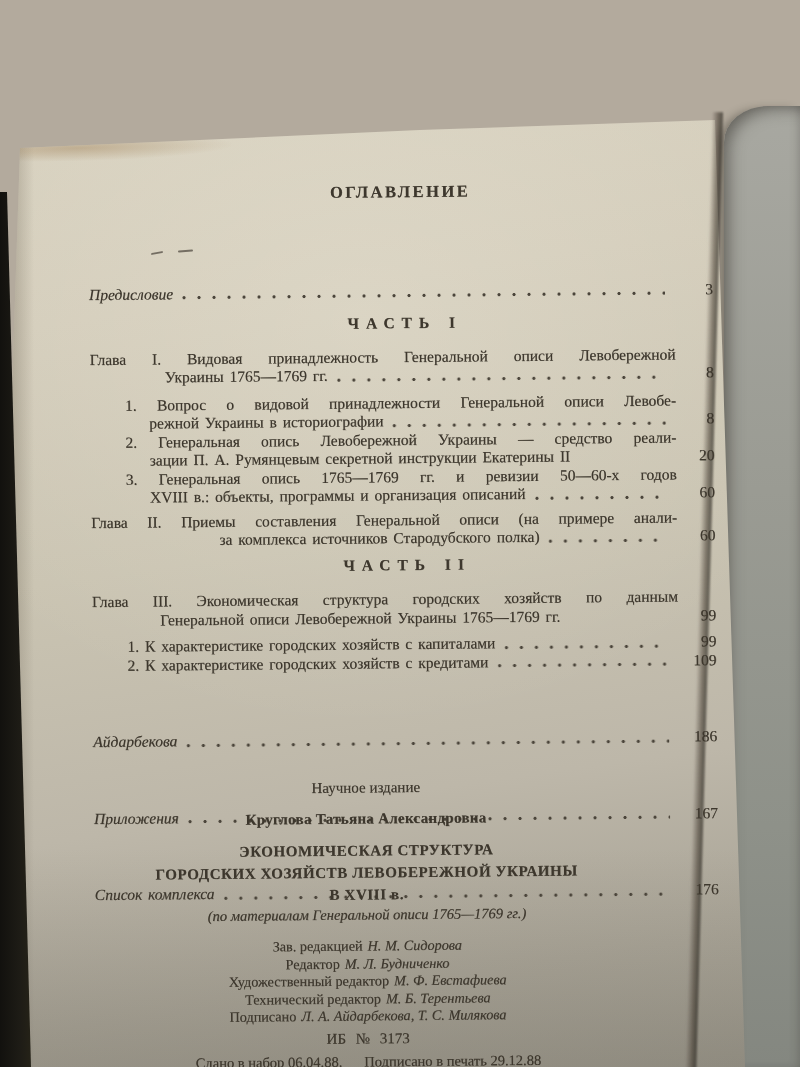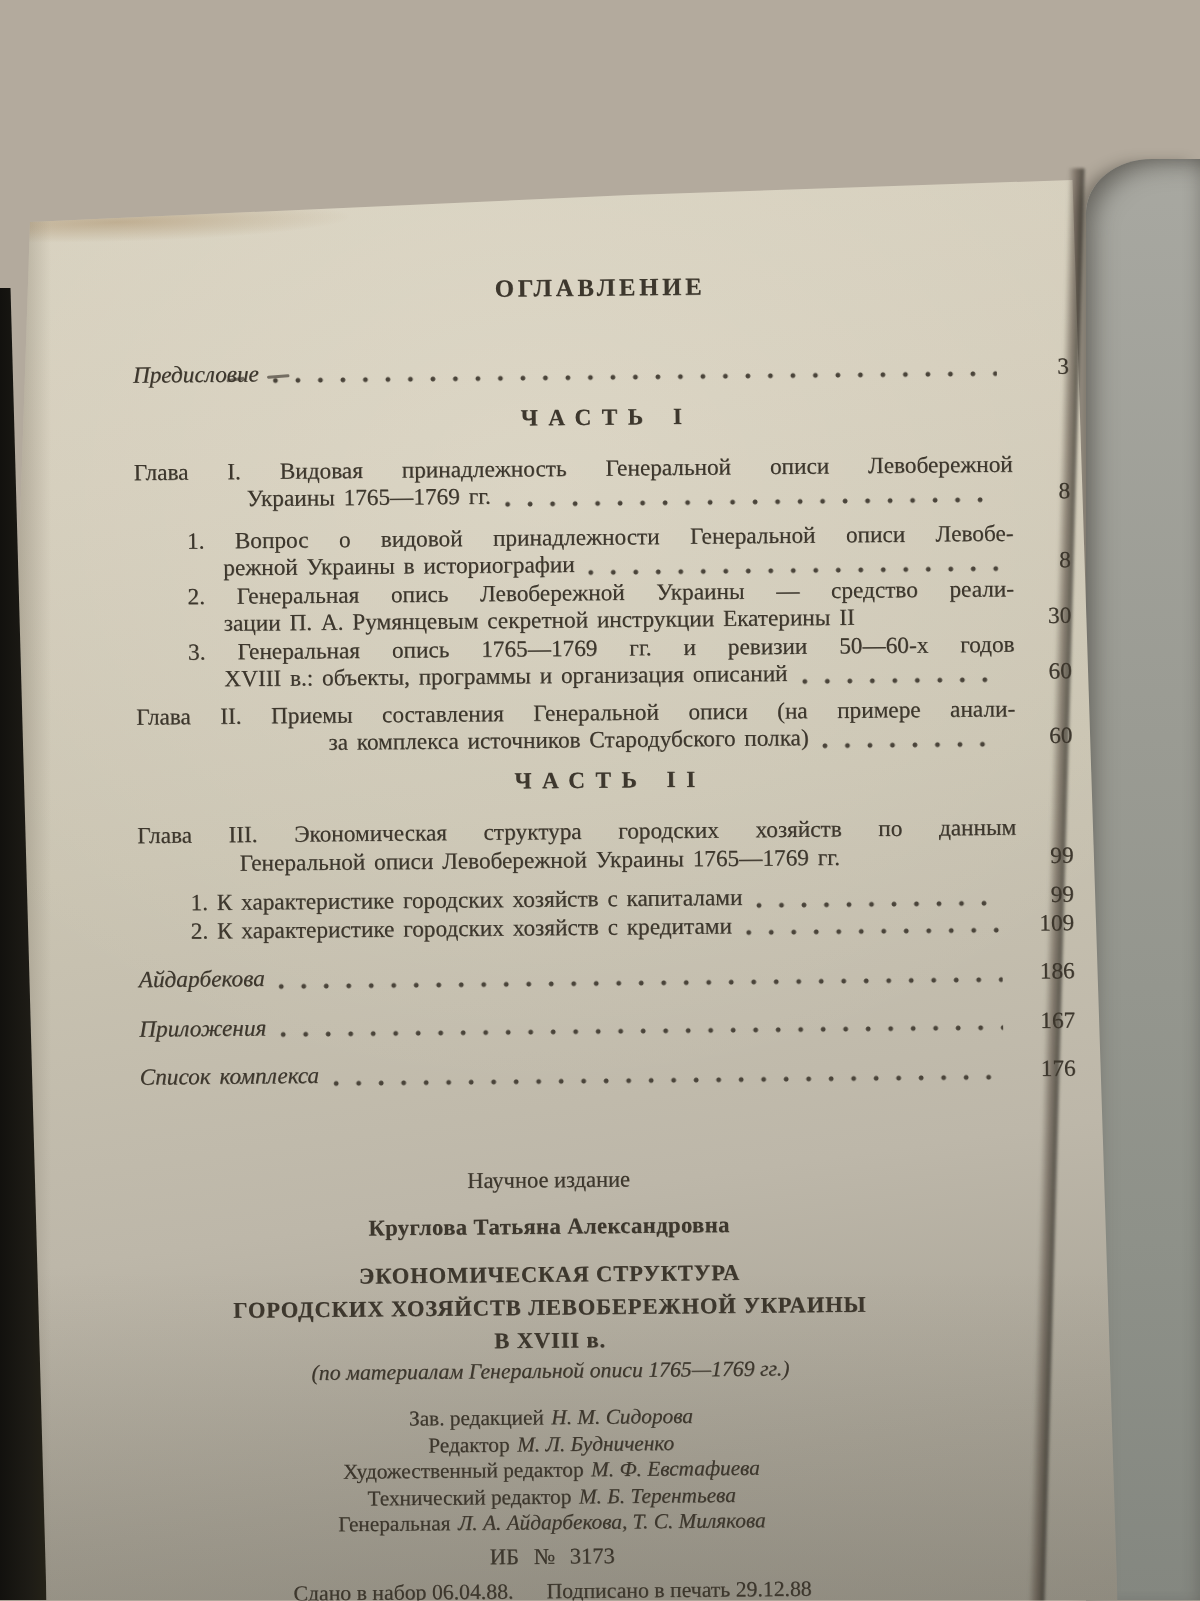--- a/index.html
+++ b/index.html
@@ -79,21 +79,21 @@
   .etext{flex:1 1 auto;min-width:0;}
   .pg{width:38px;text-align:right;align-self:flex-end;white-space:nowrap;}
   .line{min-height:18.5px;}
   .just{text-align:justify;text-align-last:justify;}
   .lflex{display:flex;}
   .leader{
     flex:1 1 auto;align-self:flex-end;height:5px;margin:0 10px 3px 9px;
     background-image:radial-gradient(circle at 2px 2.5px, #4a443a 1.3px, rgba(0,0,0,0) 1.9px);
     background-size:15px 5px;background-repeat:repeat-x;background-position:left center;
   }
-  .ital{font-style:italic;}
+  .ital{font-style:italic;margin-top:44px;}
   .pl35{padding-left:35px;}
   .pl59{padding-left:59px;}
   .pl68{padding-left:68px;}
   .pl75{padding-left:75px;}
   .pl128{padding-left:128px;}
   .mb9{margin-bottom:9px;}
   .mb13{margin-bottom:13px;}
   .mb14{margin-bottom:14px;}
   .mb6{margin-bottom:6px;}
   .mb8{margin-bottom:8px;}
@@ -166,21 +166,21 @@
         <div class="pg">8</div>
       </div>
 
       <div class="entry">
         <div class="etext">
           <div class="line just pl35">2. Генеральная опись Левобережной Украины — средство реали-</div>
           <div class="line lflex pl59">
               <span>зации П. А. Румянцевым секретной инструкции Екатерины II</span>
             </div>
         </div>
-        <div class="pg">30</div>
+        <div class="pg">20</div>
       </div>
 
       <div class="entry mb6">
         <div class="etext">
           <div class="line just pl35">3. Генеральная опись 1765—1769 гг. и ревизии 50—60-х годов</div>
           <div class="line lflex pl59">
               <span>XVIII в.: объекты, программы и организация описаний</span>
               <span class="leader"></span>
             </div>
         </div>
@@ -268,21 +268,21 @@
         <div>ЭКОНОМИЧЕСКАЯ СТРУКТУРА</div>
         <div>ГОРОДСКИХ ХОЗЯЙСТВ ЛЕВОБЕРЕЖНОЙ УКРАИНЫ</div>
         <div>В XVIII в.</div>
       </div>
       <div class="c-sub">(по материалам Генеральной описи 1765—1769 гг.)</div>
       <div class="c-staff">
         <div><span class="role">Зав. редакцией</span><span class="cname">Н. М. Сидорова</span></div>
         <div><span class="role">Редактор</span><span class="cname">М. Л. Будниченко</span></div>
         <div><span class="role">Художественный редактор</span><span class="cname">М. Ф. Евстафиева</span></div>
         <div><span class="role">Технический редактор</span><span class="cname">М. Б. Терентьева</span></div>
-        <div><span class="role">Генеральная</span><span class="cname">Л. А. Айдарбекова, Т. С. Милякова</span></div>
+        <div><span class="role">Подписано</span><span class="cname">Л. А. Айдарбекова, Т. С. Милякова</span></div>
       </div>
       <div class="c-ib">ИБ № 3173</div>
       <div class="c-print">
         <span>Сдано в набор 06.04.88.</span><span class="p2x">Подписано в печать 29.12.88</span>
       </div>
     </div>
 
   </div>
 </div>
 

